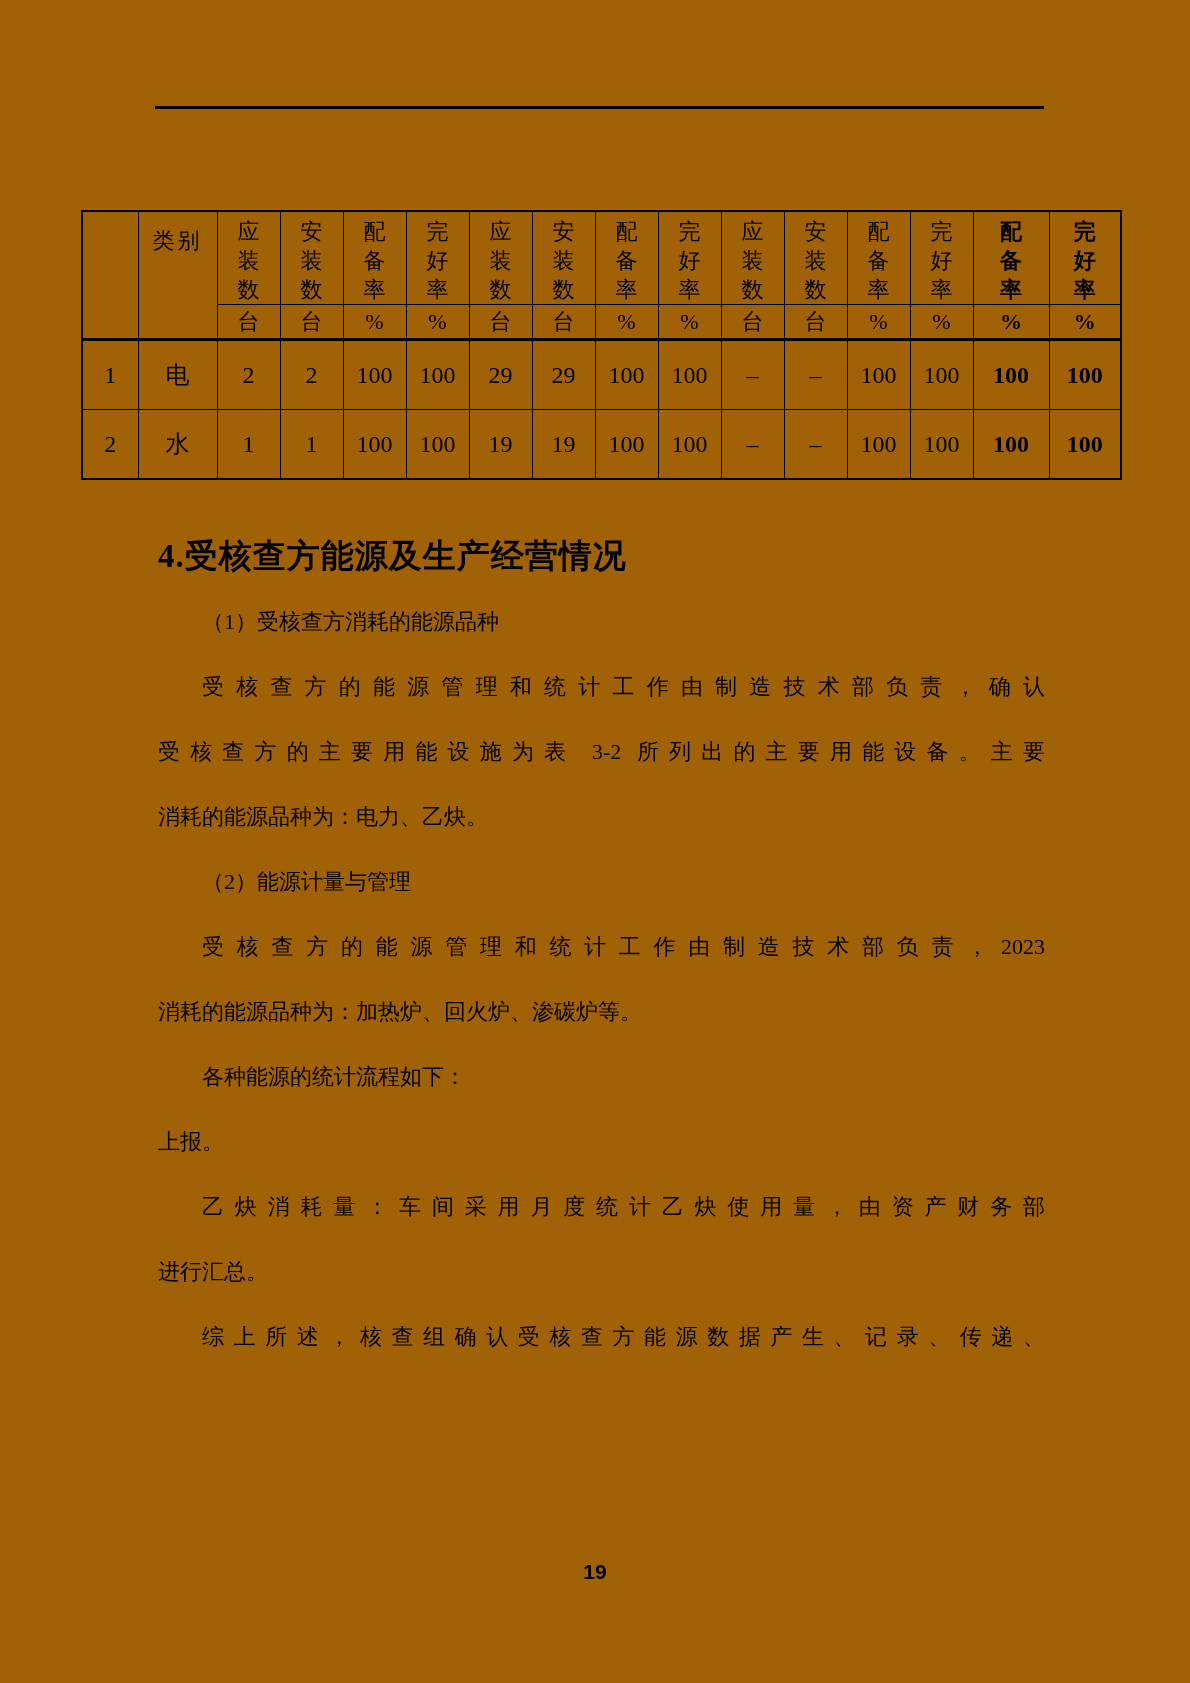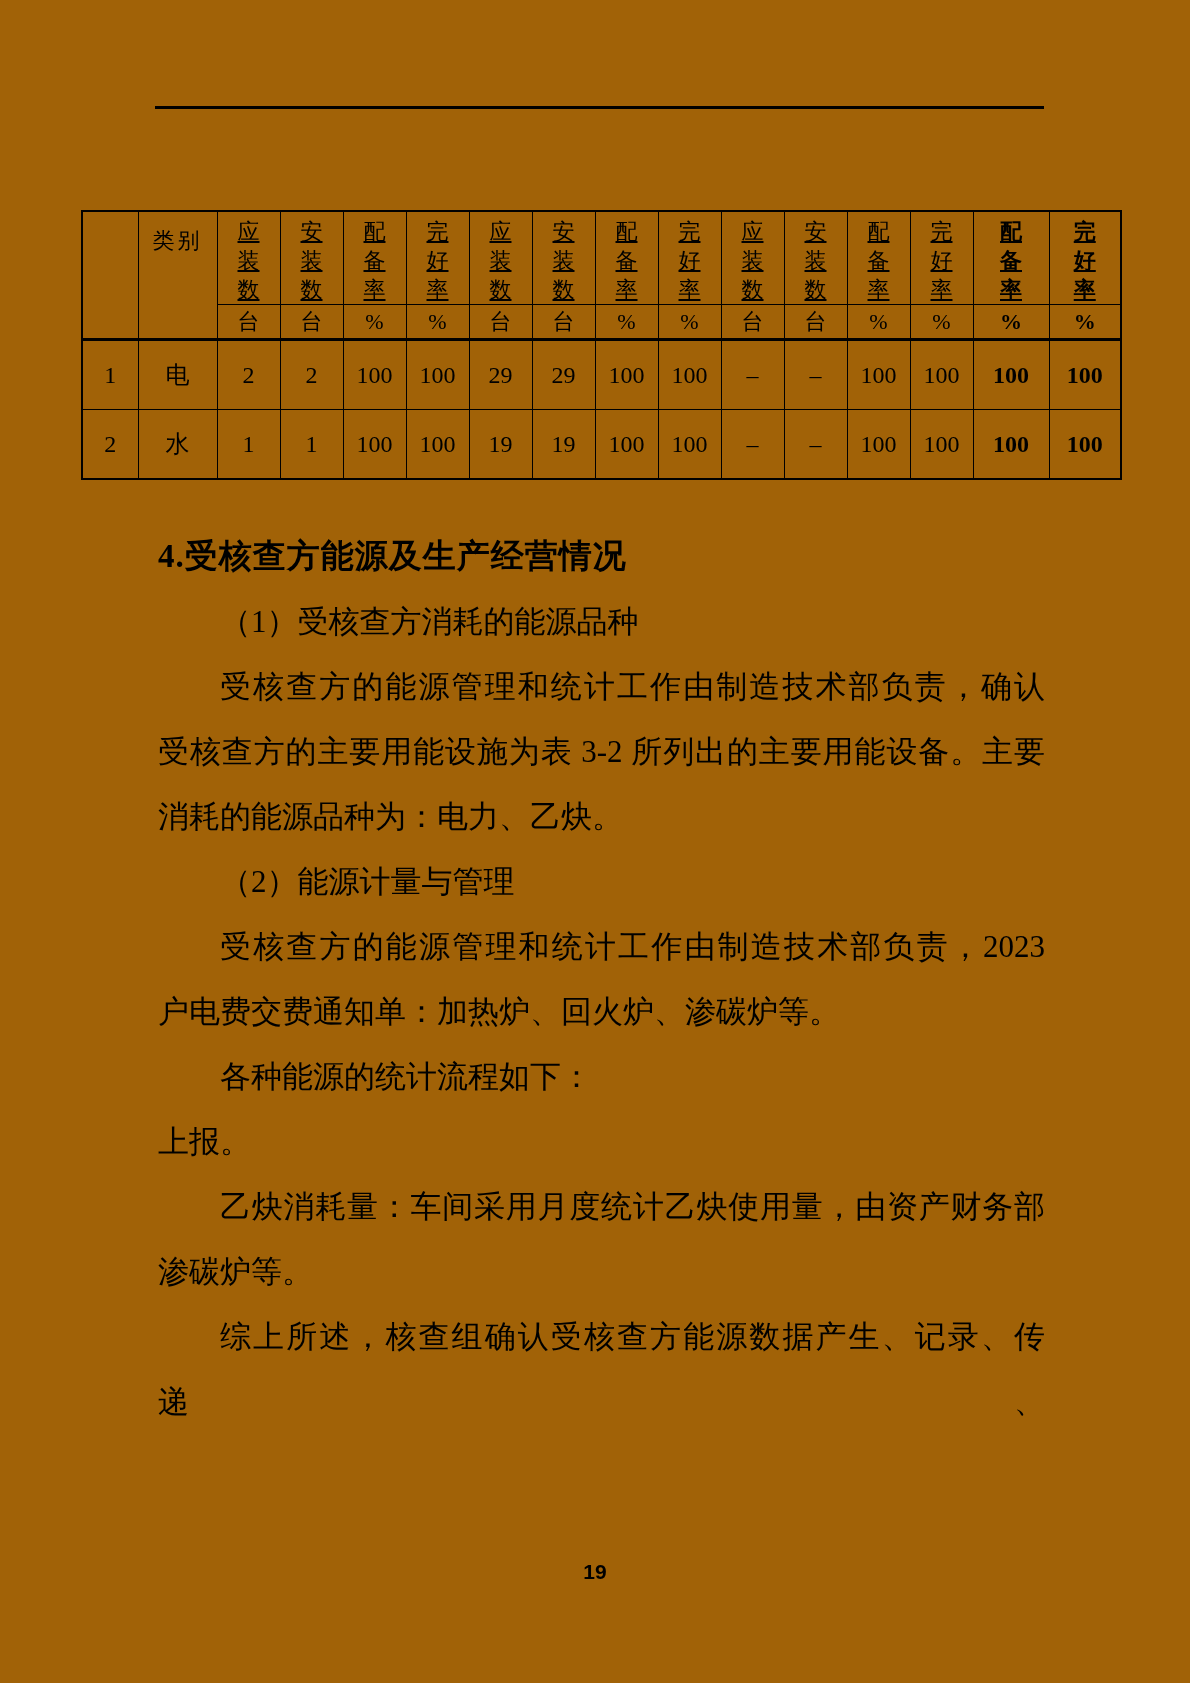--- a/index.html
+++ b/index.html
@@ -12,30 +12,30 @@
 
   
   table.meter{
     position:absolute;left:81px;top:210px;border-collapse:collapse;table-layout:fixed;
     font-family:"Liberation Serif","DejaVu Serif",serif;
   }
   table.meter{border:2px solid #000;}
   .meter td{border:1px solid #000;text-align:center;padding:0;overflow:hidden;}
   .meter tr.hdr td{height:92px;vertical-align:top;font-size:22px;}
   .meter td.merged{vertical-align:top;padding-top:14px;font-size:23px;letter-spacing:3px;}
-  .meter .stack{width:24px;margin:5px auto 0;word-break:break-all;line-height:29px;text-align:center;text-decoration:underline;}
+  .meter .stack{width:24px;margin:5px auto 0;word-break:break-all;line-height:29px;text-align:center;}
   .meter tr.units td{height:33px;font-size:22px;vertical-align:middle;border-bottom:3px solid #000;}
   .meter td.merged{border-bottom:3px solid #000;}
   .meter tr.data td{height:68px;font-size:24px;vertical-align:middle;}
   .meter .b{font-weight:bold;}
 
   
   .text-block{position:absolute;left:158px;top:524px;width:887px;}
   .line{
-    height:65px;line-height:65px;font-size:31px;white-space:normal;
+    height:65px;line-height:65px;font-size:22px;white-space:normal;
     text-align:left;
   }
   .line.ind{text-indent:2em;}
   .line.just{text-align:justify;text-align-last:justify;text-justify:inter-character;}
   .line.heading{font-size:33px;font-weight:bold;letter-spacing:1px;}
 
   .page-number{
     position:absolute;left:0;top:1560px;width:100%;text-align:center;
     font-family:"Liberation Sans","DejaVu Sans",sans-serif;
     font-size:21px;font-weight:600;
@@ -169,22 +169,22 @@
     </table>
 
   <div class="text-block" id="text-block">
       <div class="line heading">4.受核查方能源及生产经营情况</div>
       <div class="line ind">（1）受核查方消耗的能源品种</div>
       <div class="line ind just">受核查方的能源管理和统计工作由制造技术部负责，确认</div>
       <div class="line just">受核查方的主要用能设施为表 3-2 所列出的主要用能设备。主要</div>
       <div class="line">消耗的能源品种为：电力、乙炔。</div>
       <div class="line ind">（2）能源计量与管理</div>
       <div class="line ind just">受核查方的能源管理和统计工作由制造技术部负责，2023</div>
-      <div class="line">户电费交费通知单：加热炉、回火炉、渗碳炉等。</div>
+      <div class="line">消耗的能源品种为：加热炉、回火炉、渗碳炉等。</div>
       <div class="line ind">各种能源的统计流程如下：</div>
       <div class="line">上报。</div>
       <div class="line ind just">乙炔消耗量：车间采用月度统计乙炔使用量，由资产财务部</div>
-      <div class="line">渗碳炉等。</div>
+      <div class="line">进行汇总。</div>
       <div class="line ind just">综上所述，核查组确认受核查方能源数据产生、记录、传递、</div>
     </div>
 
   <div class="page-number">19</div>
 </div>
 
 </body></html>

